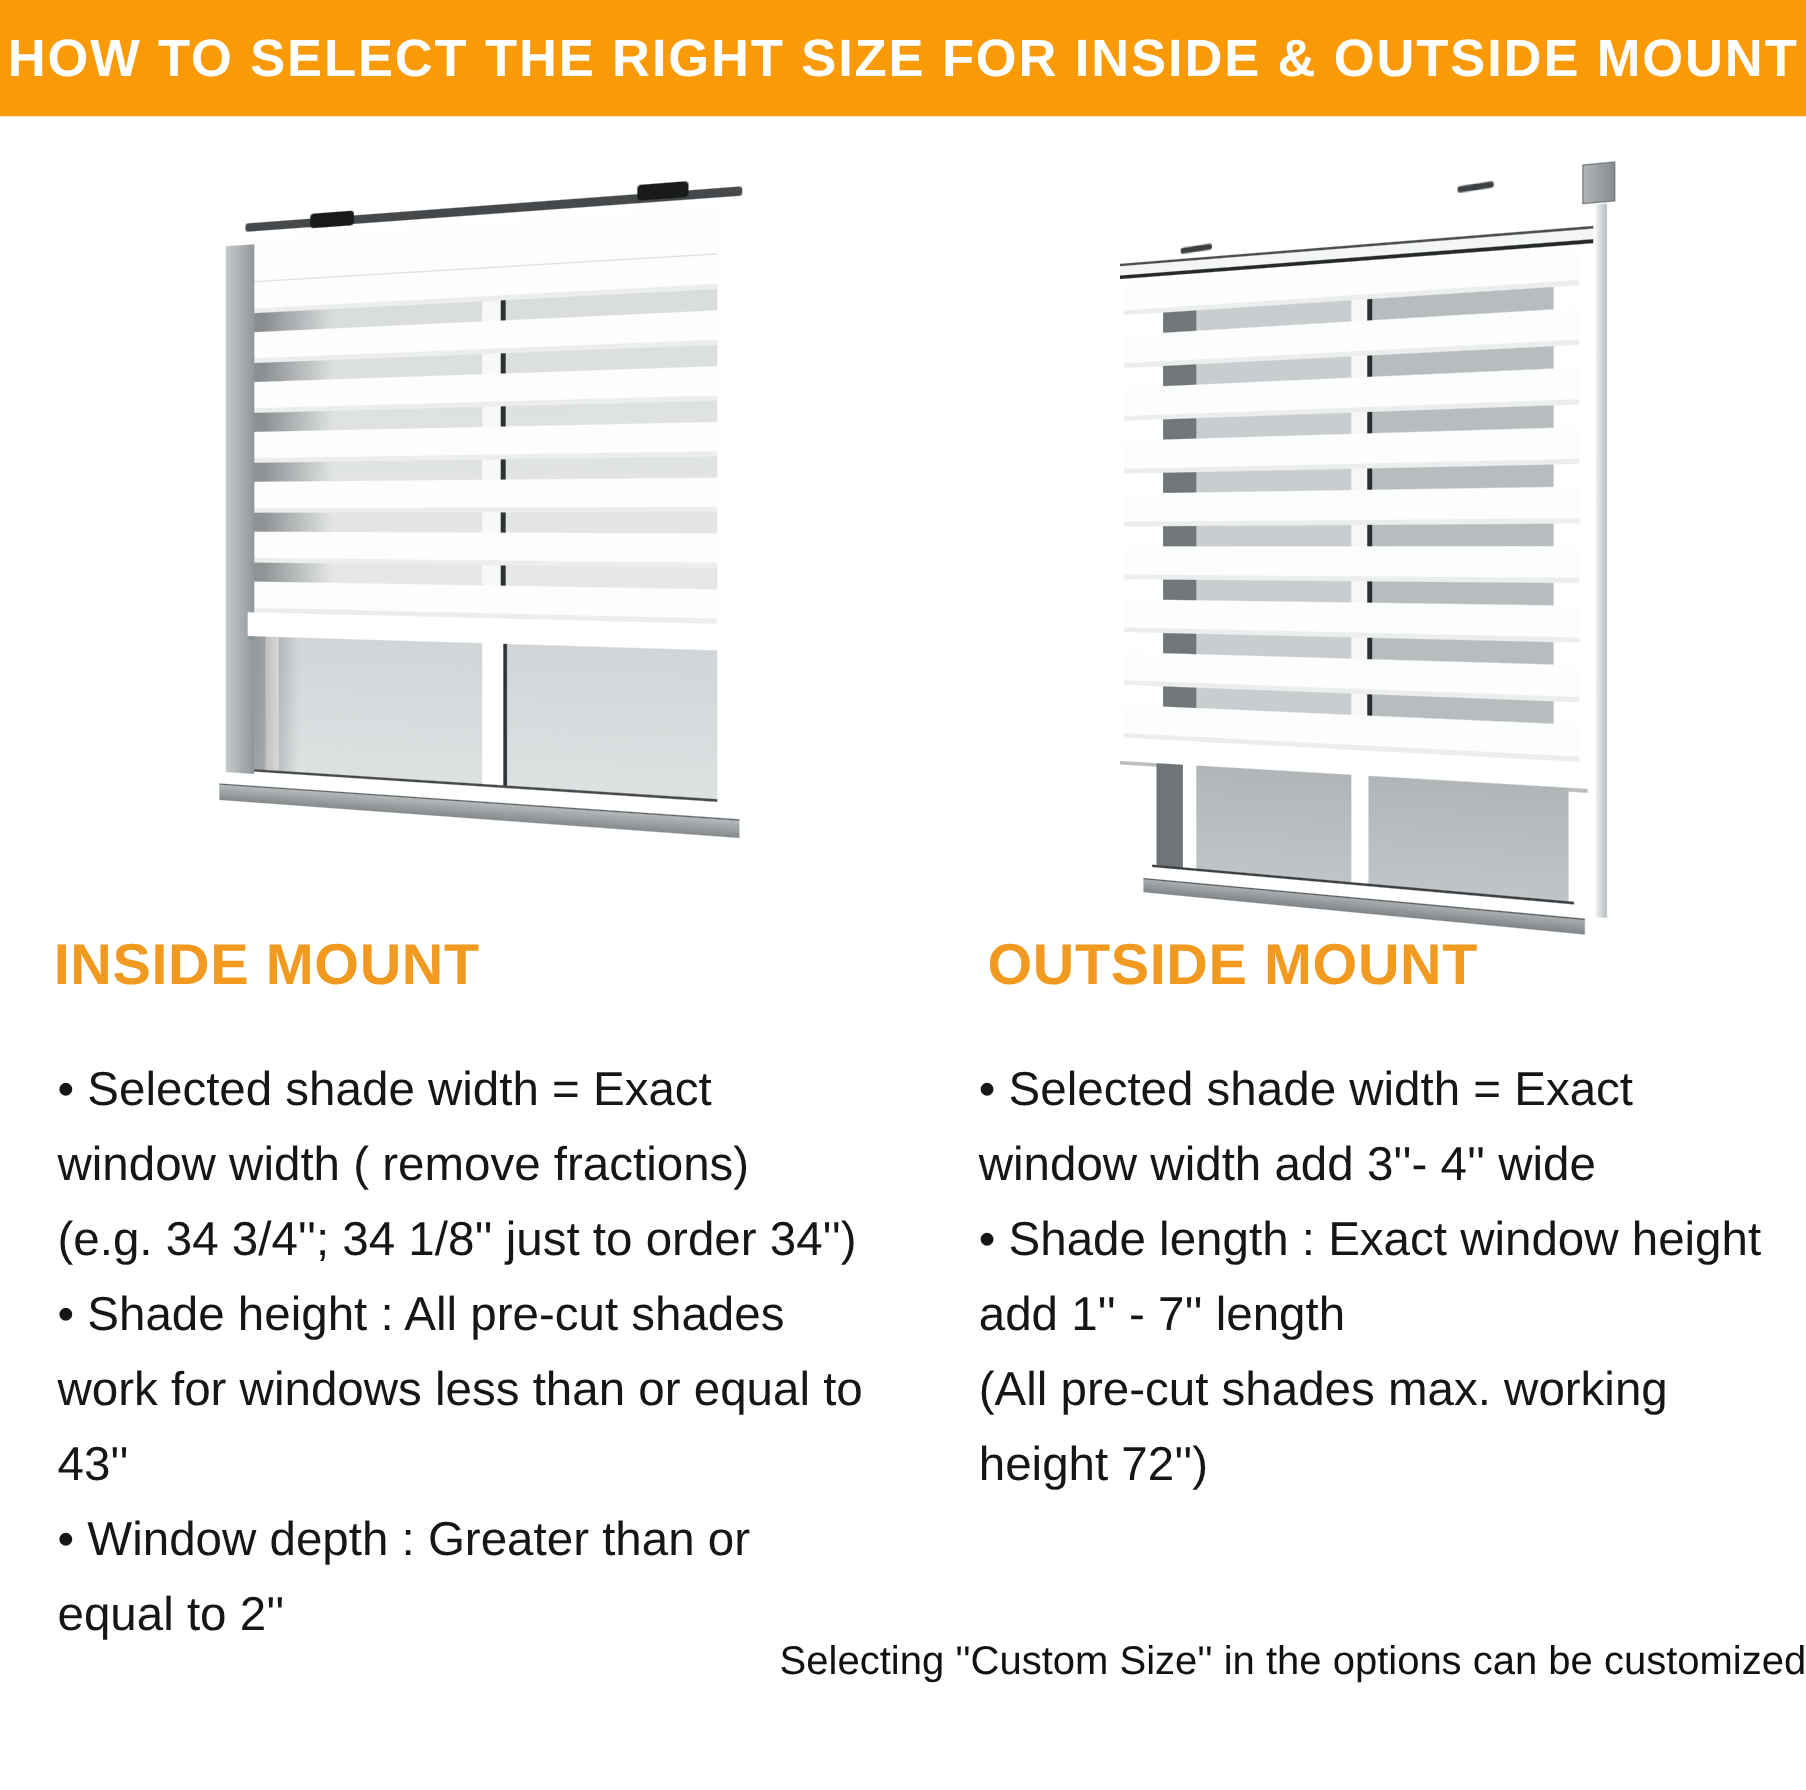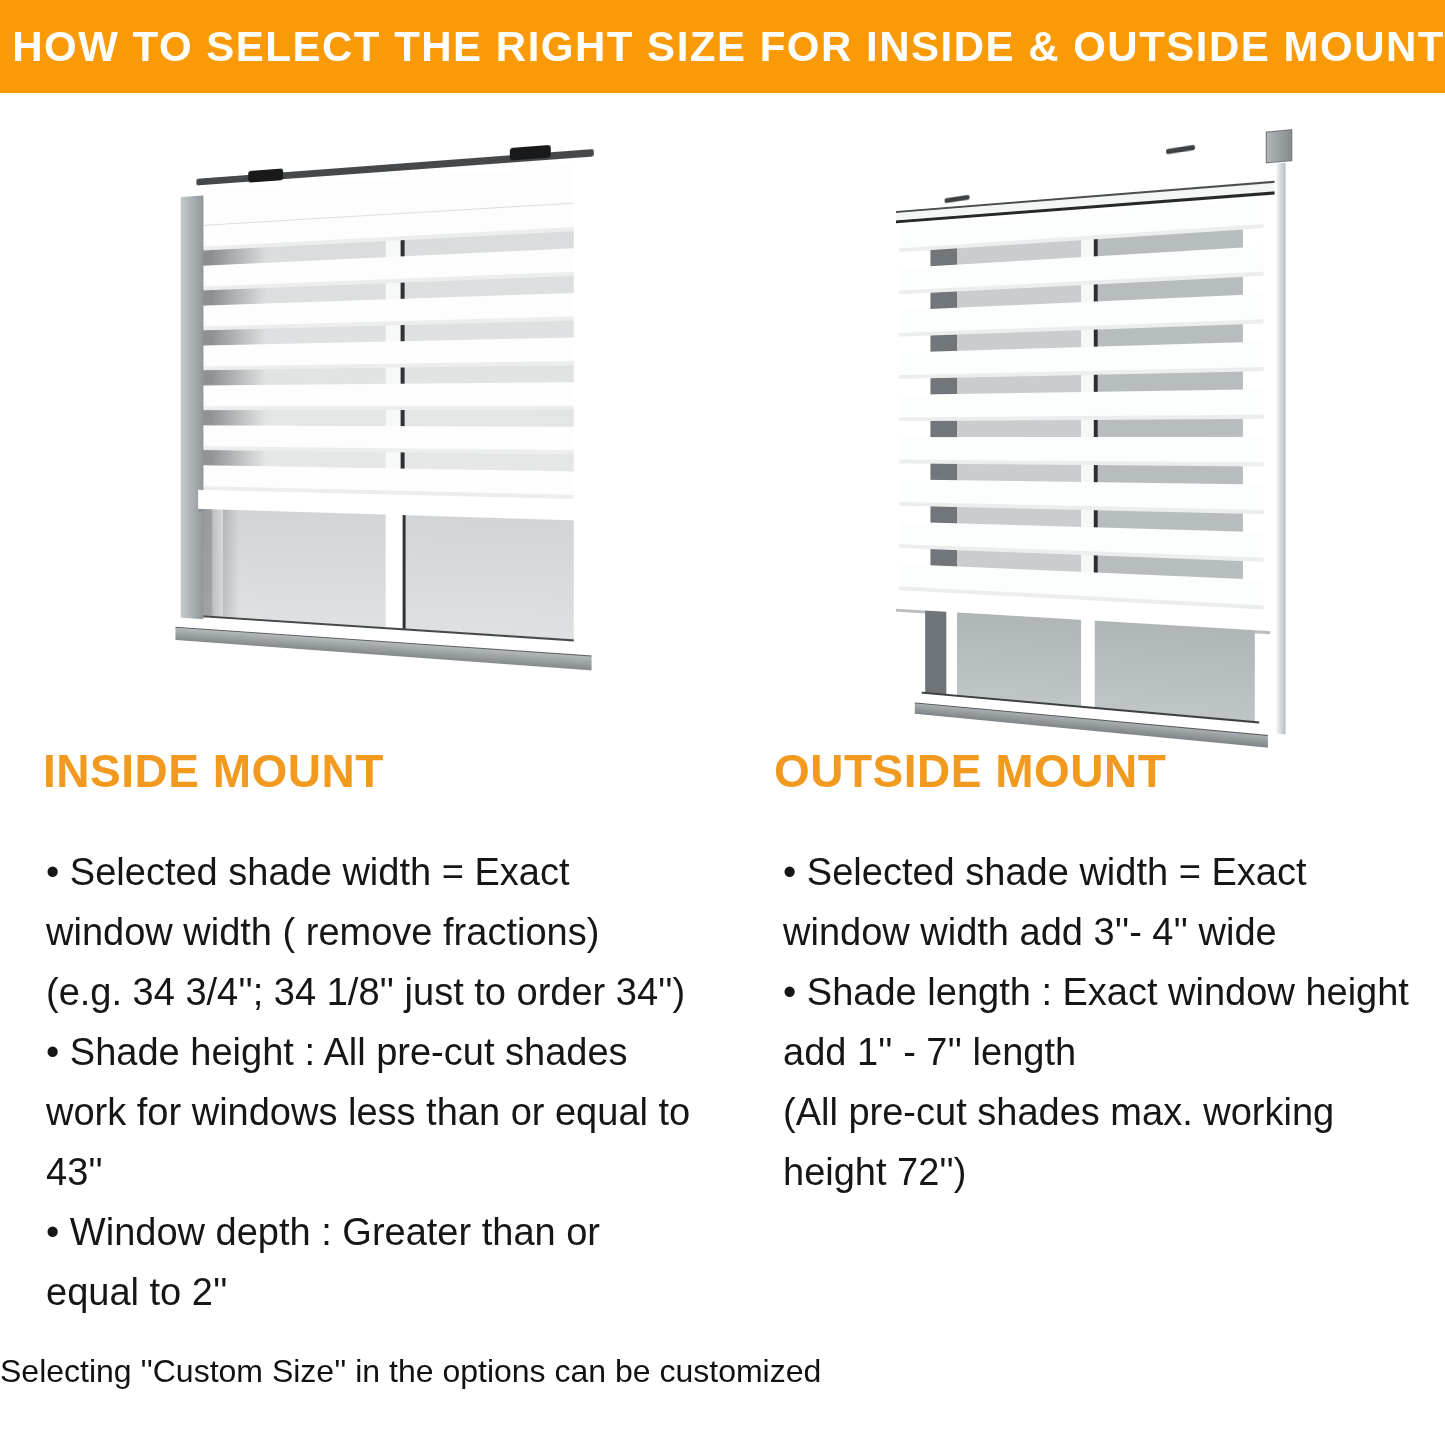--- a/index.html
+++ b/index.html
@@ -14,21 +14,21 @@
     position:relative;
     background:#ffffff;
     font-family:"Liberation Sans", sans-serif;
     overflow:hidden;
   }
 
   
   .banner{
     position:absolute;left:0;top:0;width:1445px;height:93px;
     background:var(--banner-bg);
-    display:flex;align-items:center;justify-content:flex-end;
+    display:flex;align-items:center;justify-content:center;
   }
   .banner h1{
     color:#fff;font-size:42px;font-weight:700;letter-spacing:1.5px;
     white-space:nowrap;
   }
 
   
   .illu{position:absolute;}
   .illu .scene{position:absolute;inset:0;}
   #illu-inside{left:165px;top:158px;width:405px;height:510px;}
@@ -112,28 +112,28 @@
     background:linear-gradient(180deg,#a9aeb1,#7e8487);}
 
   
   .col{position:absolute;top:744px;}
   #col-inside{left:23px;width:705px;}
   #col-outside{left:760px;width:650px;}
   .col h2{
     color:var(--heading);font-size:46px;font-weight:700;letter-spacing:0.5px;
     margin:0 0 44px 20px;white-space:nowrap;
   }
-  #col-outside h2{margin-left:14px;}
+  #col-outside h2{margin-left:30px;}
   .line{
     color:var(--body-text);font-size:38px;line-height:60px;white-space:nowrap;margin-left:23px;
   }
 
   
   .footer{
-    position:absolute;left:0;top:1346px;width:1445px;text-align:left;
+    position:absolute;left:0;top:1303px;width:1445px;text-align:right;
   }
   .footer .note{color:var(--footer-text);font-size:32px;line-height:50px;}
 </style>
 </head>
 <body>
 
 <header class="banner">
   <h1>HOW TO SELECT THE RIGHT SIZE FOR INSIDE &amp; OUTSIDE MOUNT</h1>
 </header>
 

